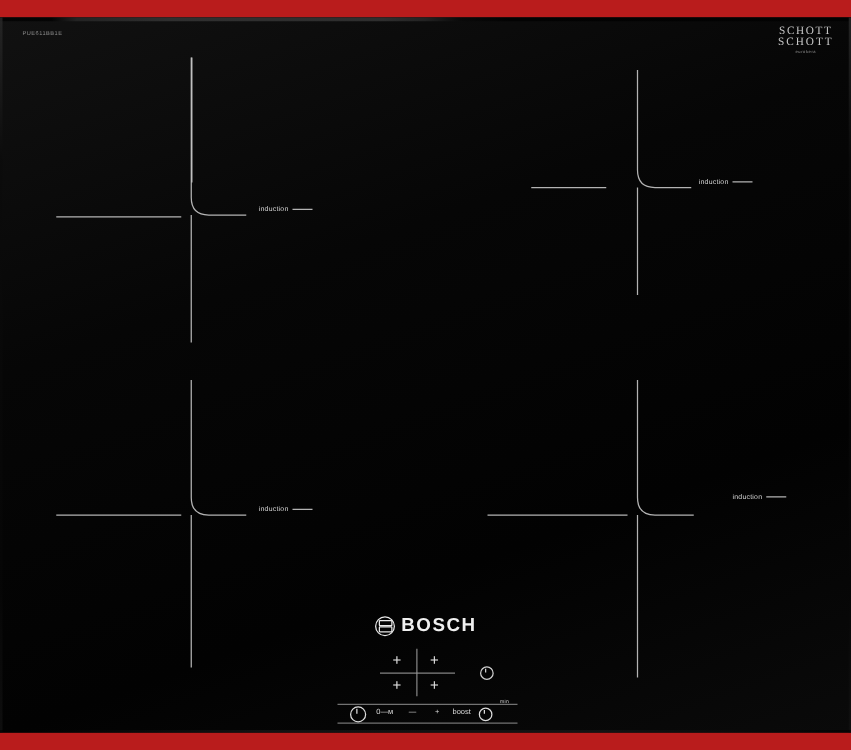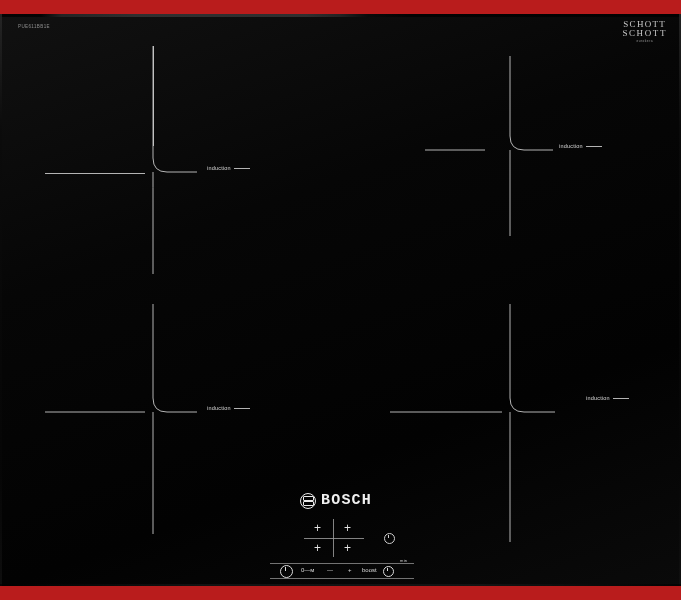--- a/index.html
+++ b/index.html
@@ -163,21 +163,21 @@
     position: absolute;
     left: 2px;
     width: 9px;
     height: 3px;
     border: 1px solid #e8e8e8;
     border-radius: 1px;
   }
   .brand .mark::before { top: 2px; }
   .brand .mark::after  { bottom: 2px; }
   .brand .name {
-    font-family: Liberation Mono, monospace;
+    font-family: Liberation Sans, sans-serif;
     font-weight: bold;
     font-size: 15px;
     letter-spacing: 1.2px;
     color: #f0f0f0;
   }
 
   
   .panel {
     position: absolute;
     left: 262px;

